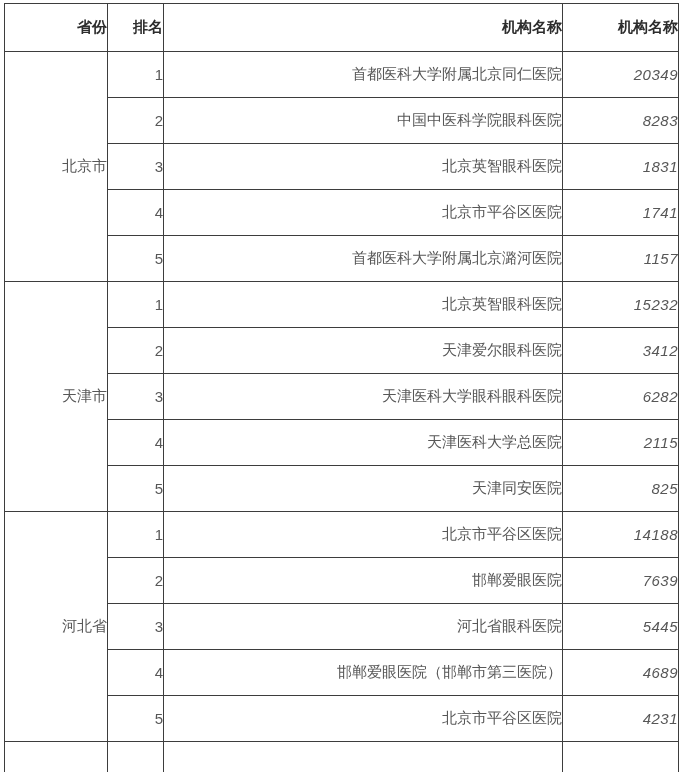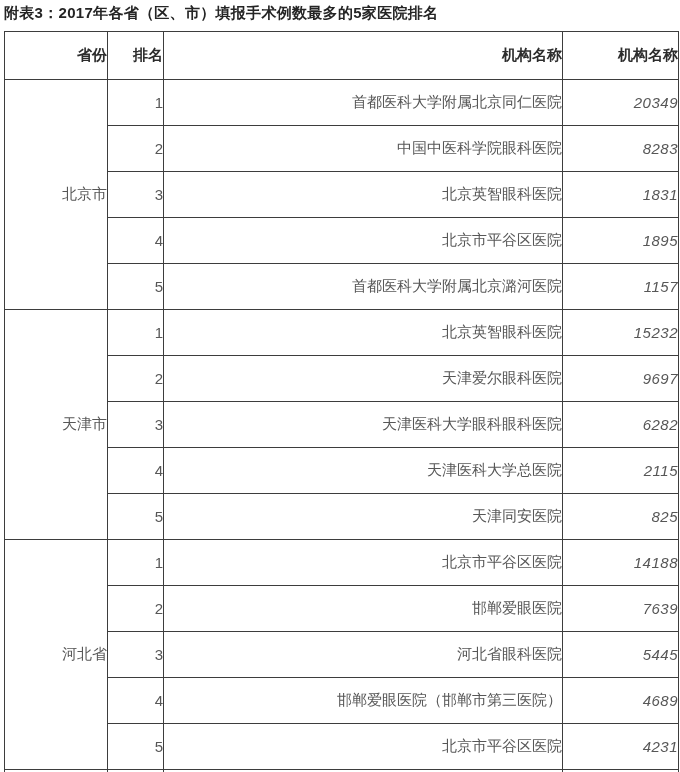--- a/index.html
+++ b/index.html
@@ -57,21 +57,20 @@
     font-style: italic;
   }
   .rank-table tr.partial-row td {
     height: 40px;
   }
 </style>
 </head>
 <body>
 
 <div class="page">
-  <div class="doc-title">附表3：2017年各省（区、市）填报手术例数最多的5家医院排名</div>
 
   <table class="rank-table">
     <colgroup>
       <col style="width:103px">
       <col style="width:56px">
       <col style="width:399px">
       <col style="width:116px">
     </colgroup>
     <thead>
       <tr>
@@ -94,37 +93,37 @@
           <td class="cases-cell">8283</td>
         </tr>
         <tr>
           <td class="rank-cell">3</td>
           <td class="institution-cell">北京英智眼科医院</td>
           <td class="cases-cell">1831</td>
         </tr>
         <tr>
           <td class="rank-cell">4</td>
           <td class="institution-cell">北京市平谷区医院</td>
-          <td class="cases-cell">1895</td>
+          <td class="cases-cell">1741</td>
         </tr>
         <tr>
           <td class="rank-cell">5</td>
           <td class="institution-cell">首都医科大学附属北京潞河医院</td>
           <td class="cases-cell">1157</td>
         </tr>
         <tr>
           <td rowspan="5" class="province-cell">天津市</td>
           <td class="rank-cell">1</td>
           <td class="institution-cell">北京英智眼科医院</td>
           <td class="cases-cell">15232</td>
         </tr>
         <tr>
           <td class="rank-cell">2</td>
           <td class="institution-cell">天津爱尔眼科医院</td>
-          <td class="cases-cell">9697</td>
+          <td class="cases-cell">3412</td>
         </tr>
         <tr>
           <td class="rank-cell">3</td>
           <td class="institution-cell">天津医科大学眼科眼科医院</td>
           <td class="cases-cell">6282</td>
         </tr>
         <tr>
           <td class="rank-cell">4</td>
           <td class="institution-cell">天津医科大学总医院</td>
           <td class="cases-cell">2115</td>

